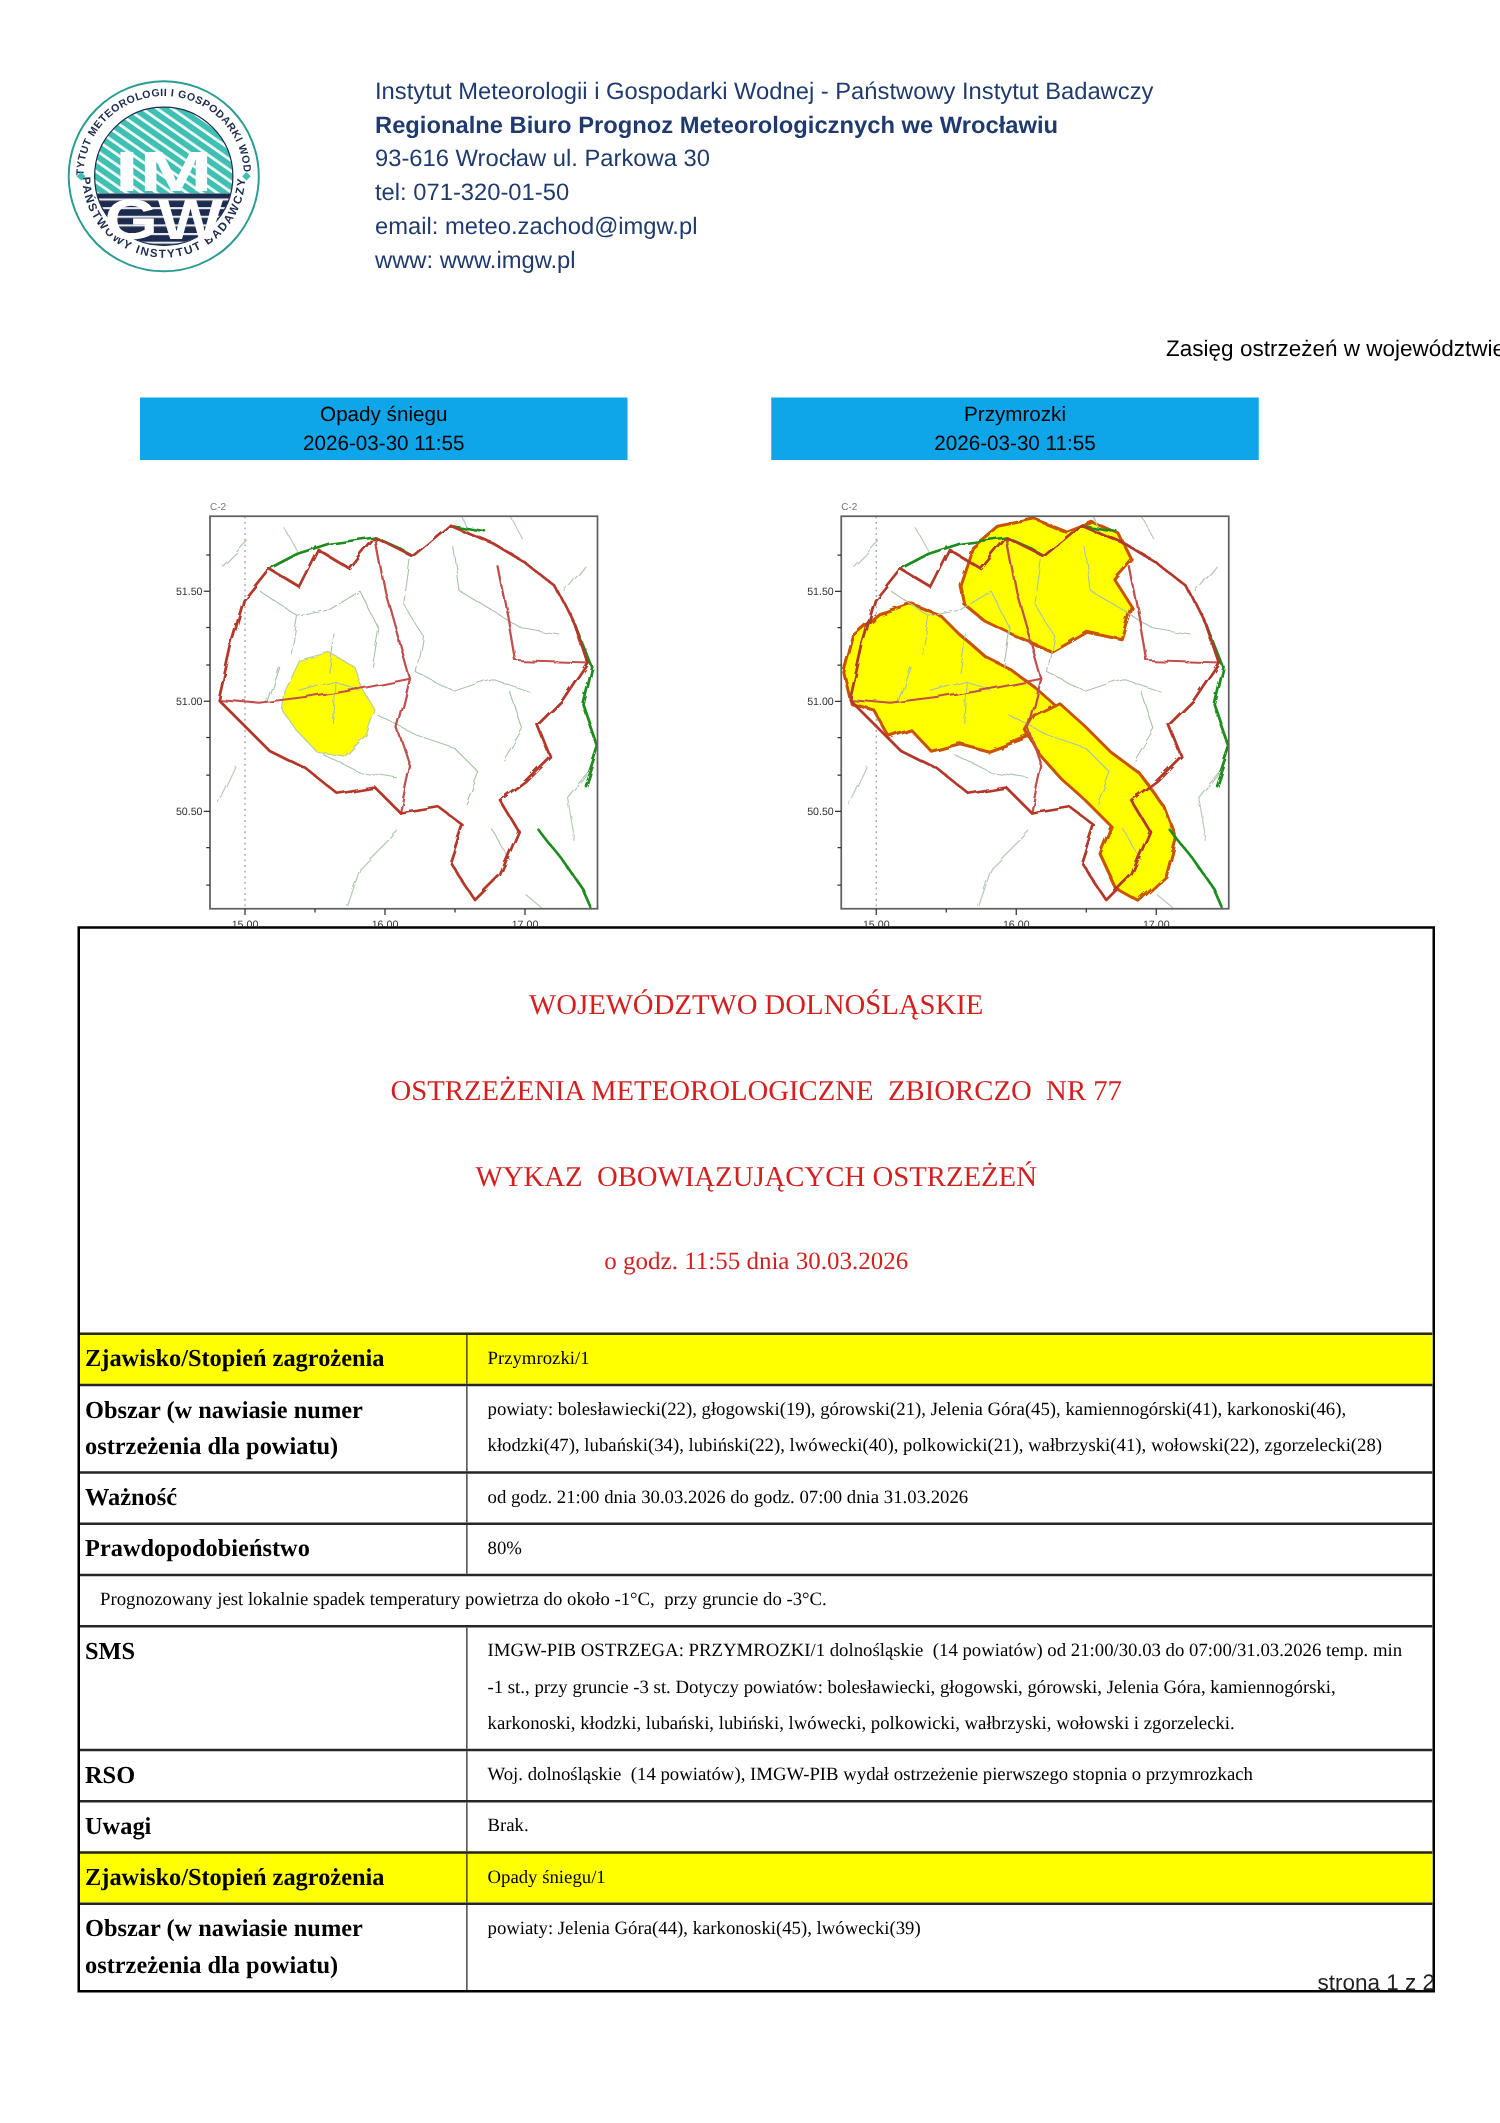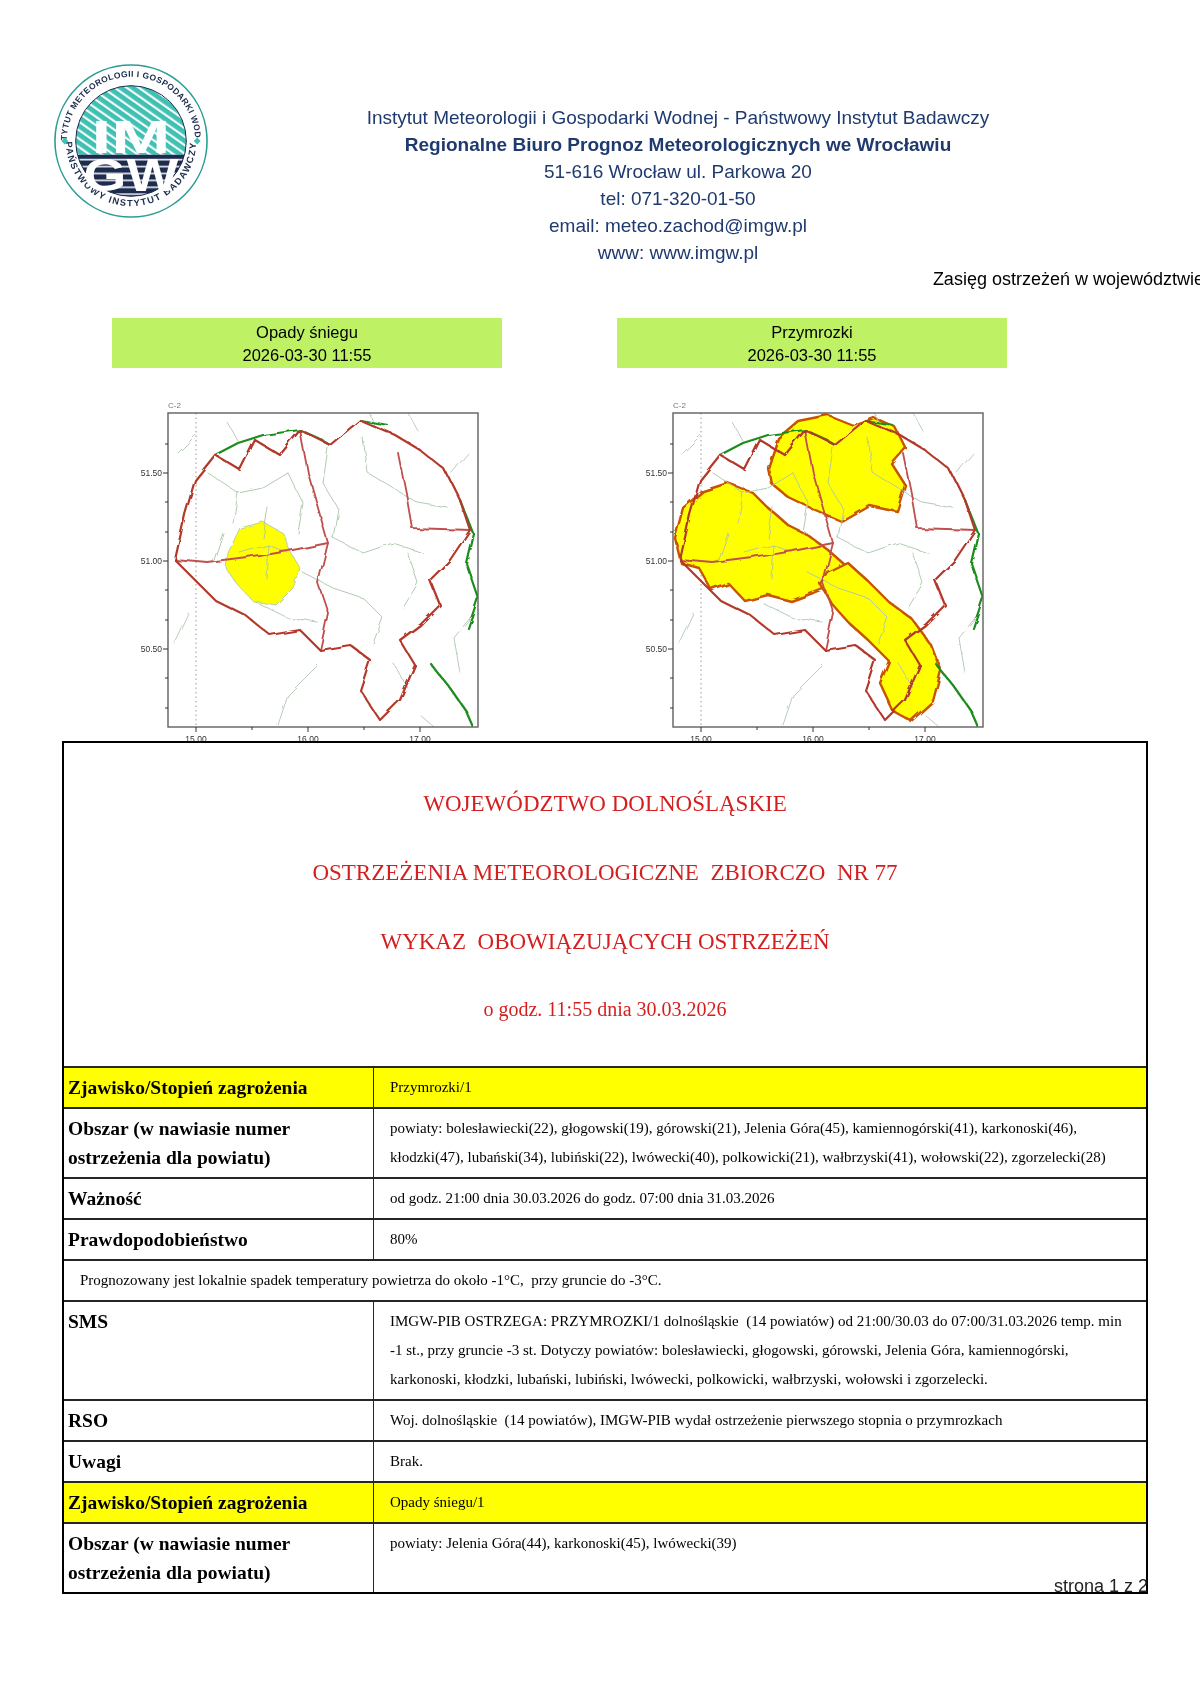--- a/index.html
+++ b/index.html
@@ -2,33 +2,33 @@
 <html><head>
 <meta charset="utf-8">
 <style>
   html,body{margin:0;padding:0;}
   body{width:1200px;height:1698px;background:#ffffff;position:relative;overflow:hidden;
        font-family:"Liberation Sans", sans-serif;}
   *{box-sizing:border-box;}
 
   
   .logo-wrap{position:absolute;top:62px;left:52px;width:158px;height:158px;}
-  .hdr-text{position:absolute;top:60px;left:300px;width:756px;text-align:center;
-            font-size:19px;line-height:27px;color:#1f3a6e;margin-top:44px;}
+  .hdr-text{position:absolute;top:60px;left:300px;width:756px;text-align:left;
+            font-size:19px;line-height:27px;color:#1f3a6e;}
   .hdr-text .bold{font-weight:bold;}
 
   
   .section-title{position:absolute;top:269px;left:0;width:1180px;text-align:right;
                  font-size:18px;color:#000;margin-left:24px;}
 
   
   .map-panel{position:absolute;top:318px;width:390px;}
   .map-panel.left{left:112px;}
   .map-panel.right{left:617px;}
-  .map-head{height:50px;background:#bef264;text-align:center;font-size:16.5px;
+  .map-head{height:50px;background:#0ea5e9;text-align:center;font-size:16.5px;
             line-height:23px;color:#000;padding-top:3px;}
   .map-svg{display:block;width:390px;height:378px;}
   .map-svg .frame{fill:none;stroke:#606060;stroke-width:1.4;}
   .map-svg .tick{font-size:8.5px;fill:#333;font-family:"Liberation Sans",sans-serif;}
   .map-svg .corner{font-size:8px;fill:#777;font-family:"Liberation Sans",sans-serif;}
   .map-svg .tickline{stroke:#333;stroke-width:1;}
   .meridian{stroke:#999;stroke-width:1;stroke-dasharray:1.5,3;}
 
   
   .doc-table{position:absolute;top:741px;left:62px;width:1086px;border:2px solid #000;
@@ -155,21 +155,21 @@
     <circle cx="80" cy="80" r="56" fill="url(#navyStripes)" clip-path="url(#cBot)"></circle>
     <circle cx="80" cy="80" r="56" fill="none" stroke="#1C2B4E" stroke-width="1"></circle>
     <text x="80" y="92" text-anchor="middle" font-size="46" font-weight="bold" fill="#ffffff" textLength="80" lengthAdjust="spacingAndGlyphs" font-family="Liberation Sans, sans-serif">IM</text>
     <text x="80" y="131" text-anchor="middle" font-size="46" font-weight="bold" fill="#ffffff" textLength="96" lengthAdjust="spacingAndGlyphs" font-family="Liberation Sans, sans-serif">GW</text>
   </svg>
 </div>
 
 <div class="hdr-text">
   <div>Instytut Meteorologii i Gospodarki Wodnej - Państwowy Instytut Badawczy</div>
   <div class="bold">Regionalne Biuro Prognoz Meteorologicznych we Wrocławiu</div>
-  <div>51-616 Wrocław ul. Parkowa 20</div>
+  <div>93-616 Wrocław ul. Parkowa 30</div>
   <div>tel: 071-320-01-50</div>
   <div>email: meteo.zachod@imgw.pl</div>
   <div>www: www.imgw.pl</div>
 </div>
 
 <div class="section-title">Zasięg ostrzeżeń w województwie</div>
 
 <div class="map-panel left">
   <div class="map-head">
     <div>Opady śniegu</div>

